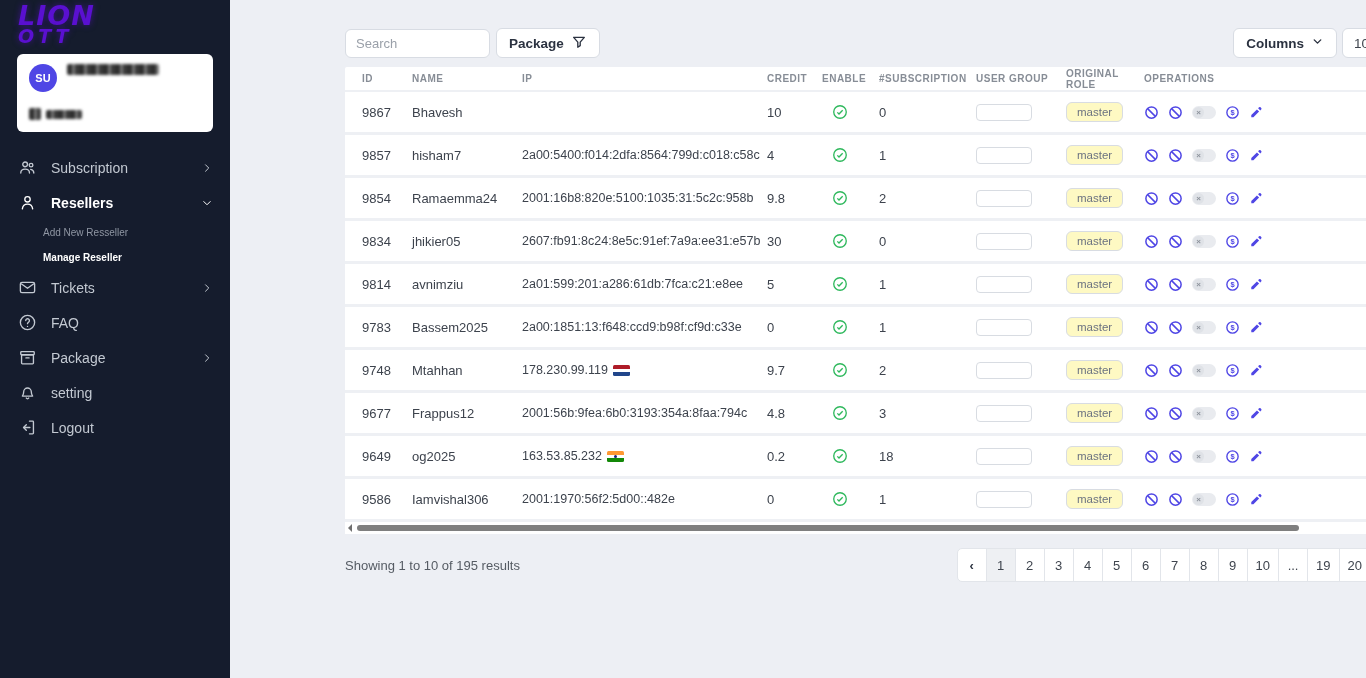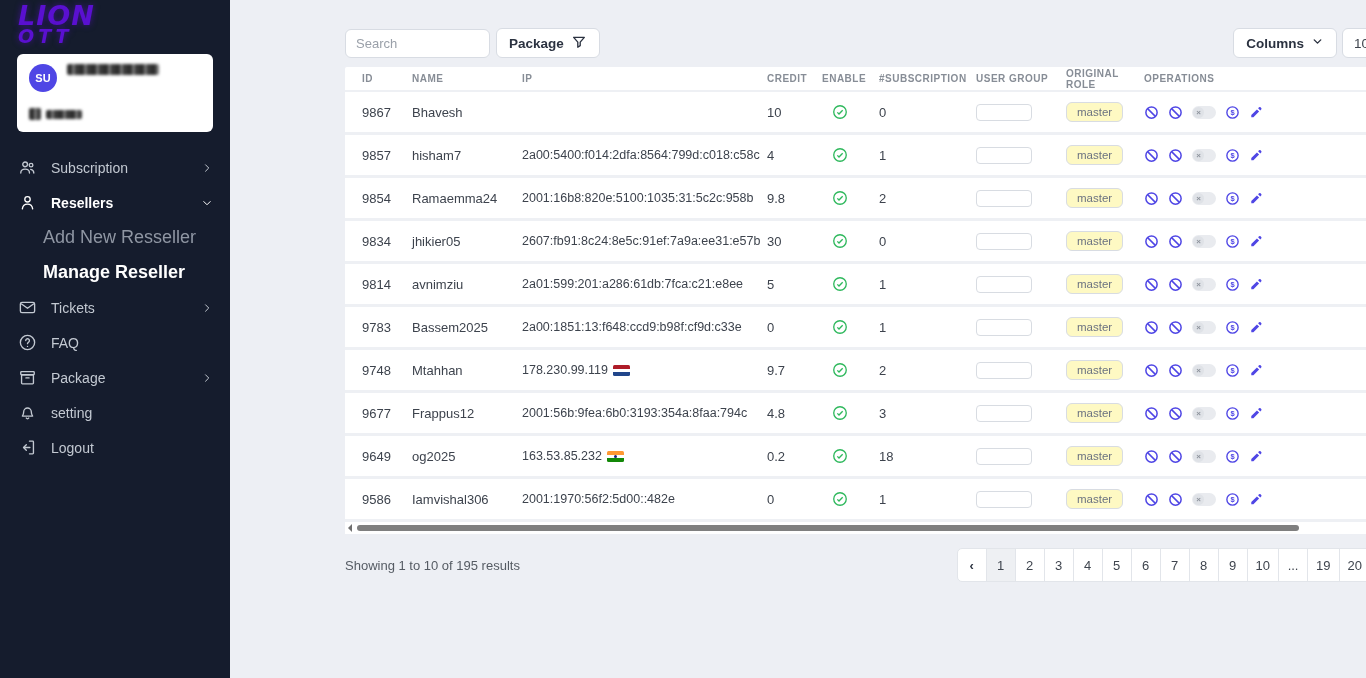--- a/index.html
+++ b/index.html
@@ -24,21 +24,21 @@
   .user-card .row2 { display:flex; align-items:center; gap:5px; margin-top:16px; }
   .redact.icon { width:12px; height:12px; }
   .redact.small { width:36px; height:9px; }
 
   .menu { margin-top:18px; }
   .side-item { display:flex; align-items:center; gap:14px; padding:8px 16px 8px 18px; color:#c3c9d2; font-size:14px; cursor:pointer; }
   .side-item .ic { width:19px; height:19px; flex-shrink:0; display:flex; }
   .side-item .lbl { flex:1; }
   .side-item .chev { width:14px; height:14px; display:flex; }
   .side-item.active { color:#fff; font-weight:bold; }
-  .sub-item { padding:7px 16px 7px 43px; font-size:18px; color:#8f96a3; cursor:pointer; }
+  .sub-item { padding:7px 16px 7px 43px; font-size:10px; color:#8f96a3; cursor:pointer; }
   .sub-item.active { color:#fff; font-weight:bold; }
 
   
   .main { flex:1; padding:28px 0 0 115px; }
   .content { width:1055px; }
 
   .toolbar { display:flex; align-items:center; height:30px; margin-bottom:9px; }
   .search-input { width:145px; height:29px; border:1px solid #d8dce3; border-radius:6px; background:#fff; padding:0 10px; font-size:13px; color:#3f454e; font-family:"Liberation Sans",sans-serif; outline:none; }
   .search-input::placeholder { color:#9aa0a9; }
   .btn { background:#fff; border:1px solid #d8dce3; border-radius:6px; height:30px; display:flex; align-items:center; gap:7px; padding:0 12px; font-size:13.5px; font-weight:bold; color:#2b3240; cursor:pointer; }

